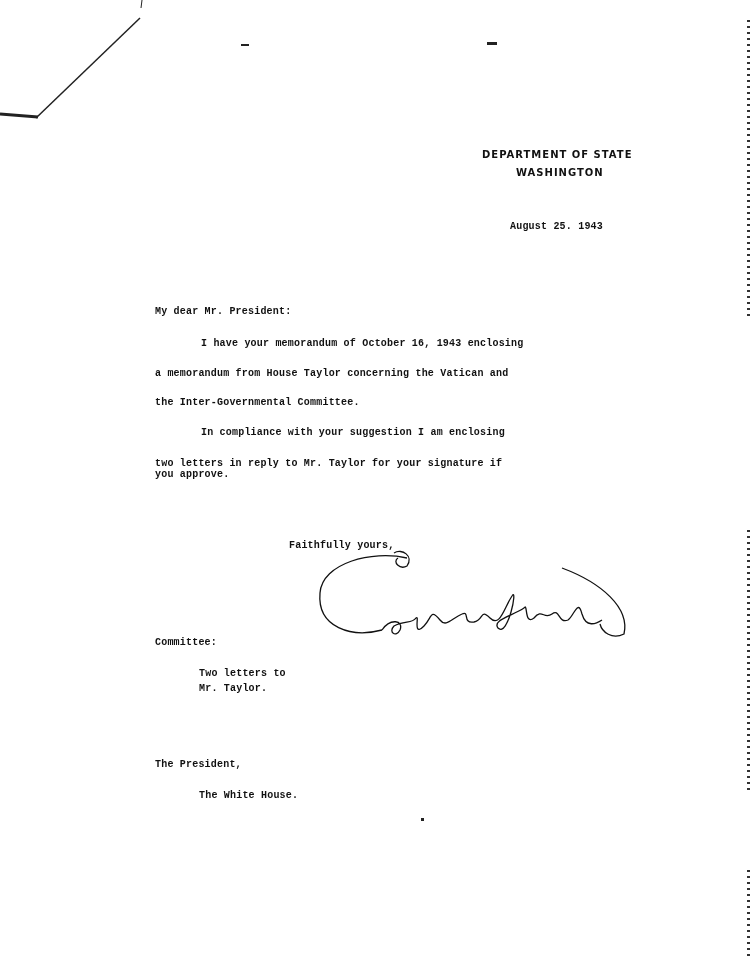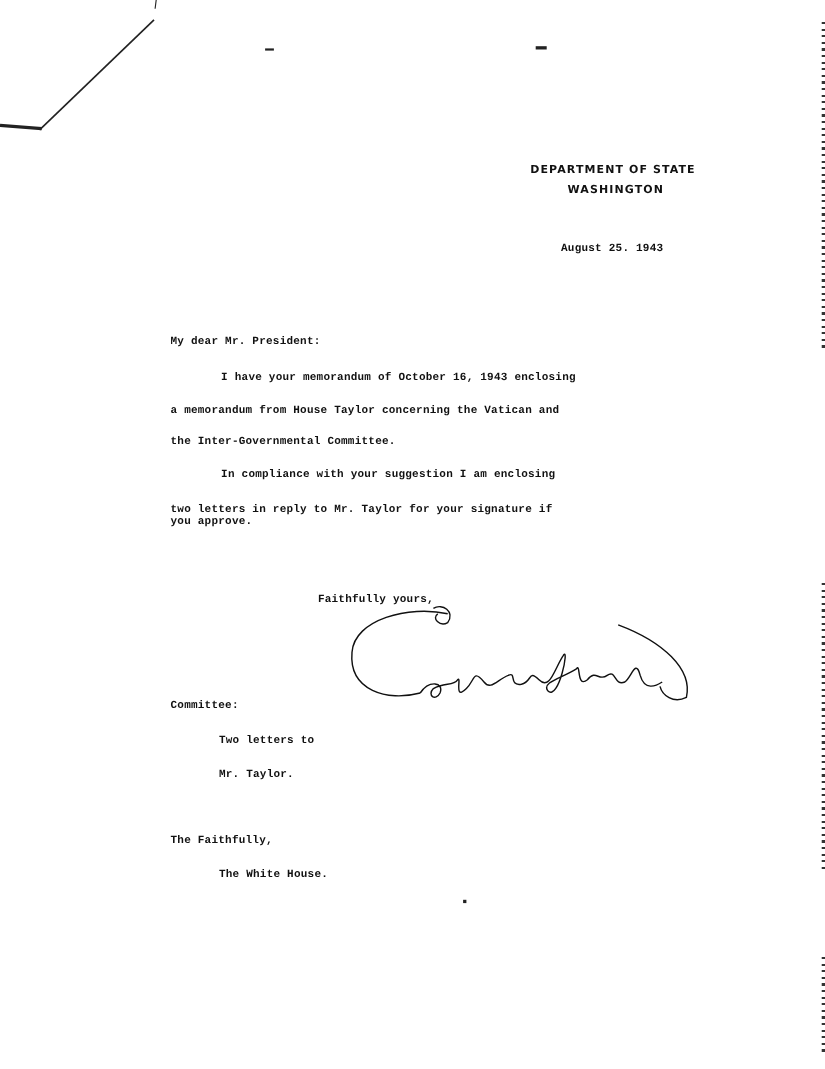--- a/index.html
+++ b/index.html
@@ -44,18 +44,18 @@
 
 <svg class="abs" style="left:312px;top:548px" width="320" height="95" viewBox="0 0 320 95">
   <path d="M95 10 C60 2, 10 15, 8 45 C5 80, 40 90, 70 82" fill="none" stroke="#111" stroke-width="1.3"></path>
   <path d="M82 5 C90 0, 102 8, 95 18 C88 22, 80 14, 86 10" fill="none" stroke="#111" stroke-width="1.3"></path>
   <path d="M70 82 C78 70, 92 72, 88 82 C84 90, 76 84, 82 78 C92 72, 100 76, 104 70 C108 66, 100 90, 112 78 C120 70, 118 60, 128 72 C134 80, 140 70, 150 66 C158 62, 150 76, 162 74 C172 72, 168 60, 178 70 C188 80, 192 60, 200 48 C206 38, 196 90, 186 80 C180 72, 200 68, 212 60 C216 54, 212 78, 222 70 C230 60, 232 72, 240 66 C248 60, 246 76, 256 72 C262 68, 266 50, 270 66 C274 80, 284 76, 290 72" fill="none" stroke="#111" stroke-width="1.3"></path>
   <path d="M250 20 C290 35, 318 60, 312 86 C300 92, 290 84, 288 76" fill="none" stroke="#111" stroke-width="1.3"></path>
 </svg>
 
 <div class="line mono" style="left:155px;top:637px;">Committee:</div>
 <div class="line mono" style="left:199px;top:668px;">Two letters to</div>
-<div class="line mono" style="left:199px;top:683px;margin-top:16px;">Mr. Taylor.</div>
+<div class="line mono" style="left:199px;top:683px;">Mr. Taylor.</div>
 
-<div class="line mono" style="left:155px;top:759px;">The Faithfully,</div>
+<div class="line mono" style="left:155px;top:759px;">The President,</div>
 <div class="line mono" style="left:199px;top:790px;text-align:center;">The White House.</div>
 
 <div class="speck" style="left:421px;top:818px;width:3px;height:3px;"></div>
 
 </body></html>

